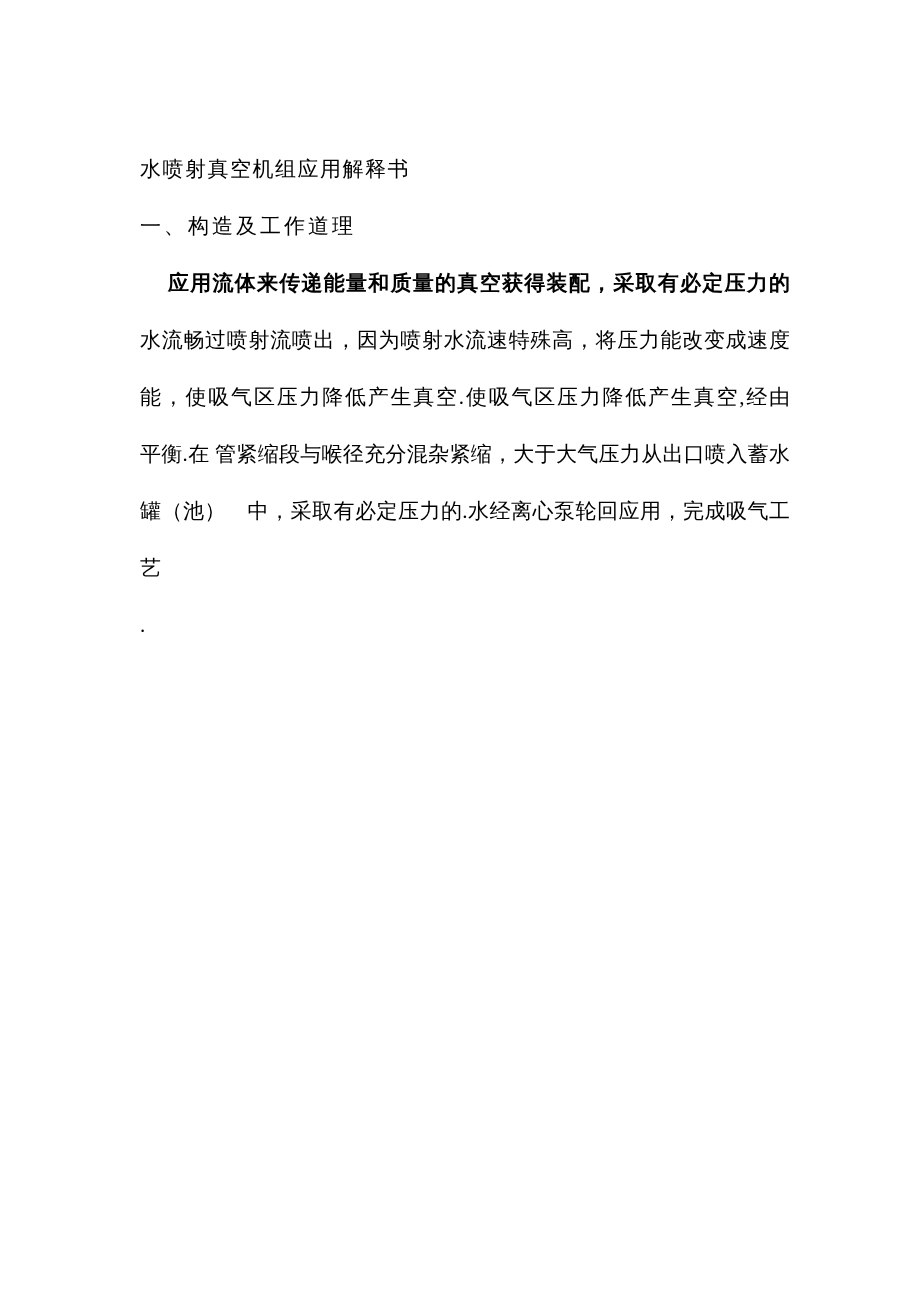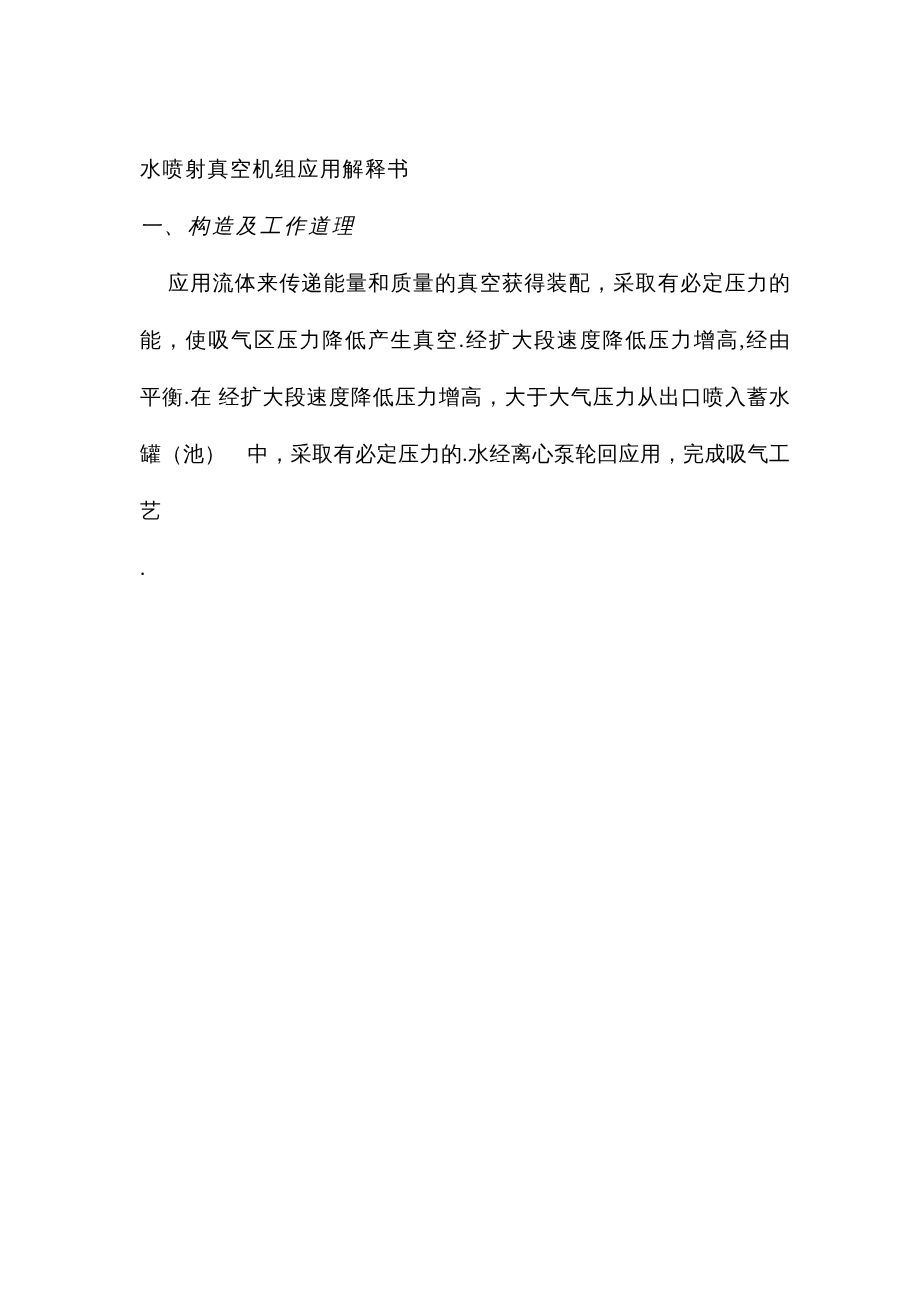--- a/index.html
+++ b/index.html
@@ -24,46 +24,47 @@
   .line {
     font-size: 21px;
     line-height: 57px;
     white-space: pre-wrap;
   }
   .doc-title {
     letter-spacing: 1.5px;
   }
   .doc-heading {
     letter-spacing: 3px;
-    font-style: italic;
   }
   .para-line {
     text-align: justify;
     text-align-last: justify;
   }
   .para-first {
     text-indent: 28px;
+    font-weight: bold;
   }
   .para-last {
     text-align: left;
     text-align-last: left;
   }
 </style>
 </head>
 <body>
 
 <div class="page">
   <div class="line doc-title">水喷射真空机组应用解释书</div>
 
   <div class="line doc-heading">一、构造及工作道理</div>
 
   <div class="line para-line para-first">应用流体来传递能量和质量的真空获得装配，采取有必定压力的</div>
 
+  <div class="line para-line">水流畅过喷射流喷出，因为喷射水流速特殊高，将压力能改变成速度</div>
 
-  <div class="line para-line">能，使吸气区压力降低产生真空.经扩大段速度降低压力增高,经由</div>
+  <div class="line para-line">能，使吸气区压力降低产生真空.使吸气区压力降低产生真空,经由</div>
 
 
-  <div class="line para-line">平衡.在 经扩大段速度降低压力增高，大于大气压力从出口喷入蓄水</div>
+  <div class="line para-line">平衡.在 管紧缩段与喉径充分混杂紧缩，大于大气压力从出口喷入蓄水</div>
 
   <div class="line para-line">罐（池）　中，采取有必定压力的.水经离心泵轮回应用，完成吸气工艺</div>
 
   <div class="line para-last">.</div>
 </div>
 
 </body></html>

